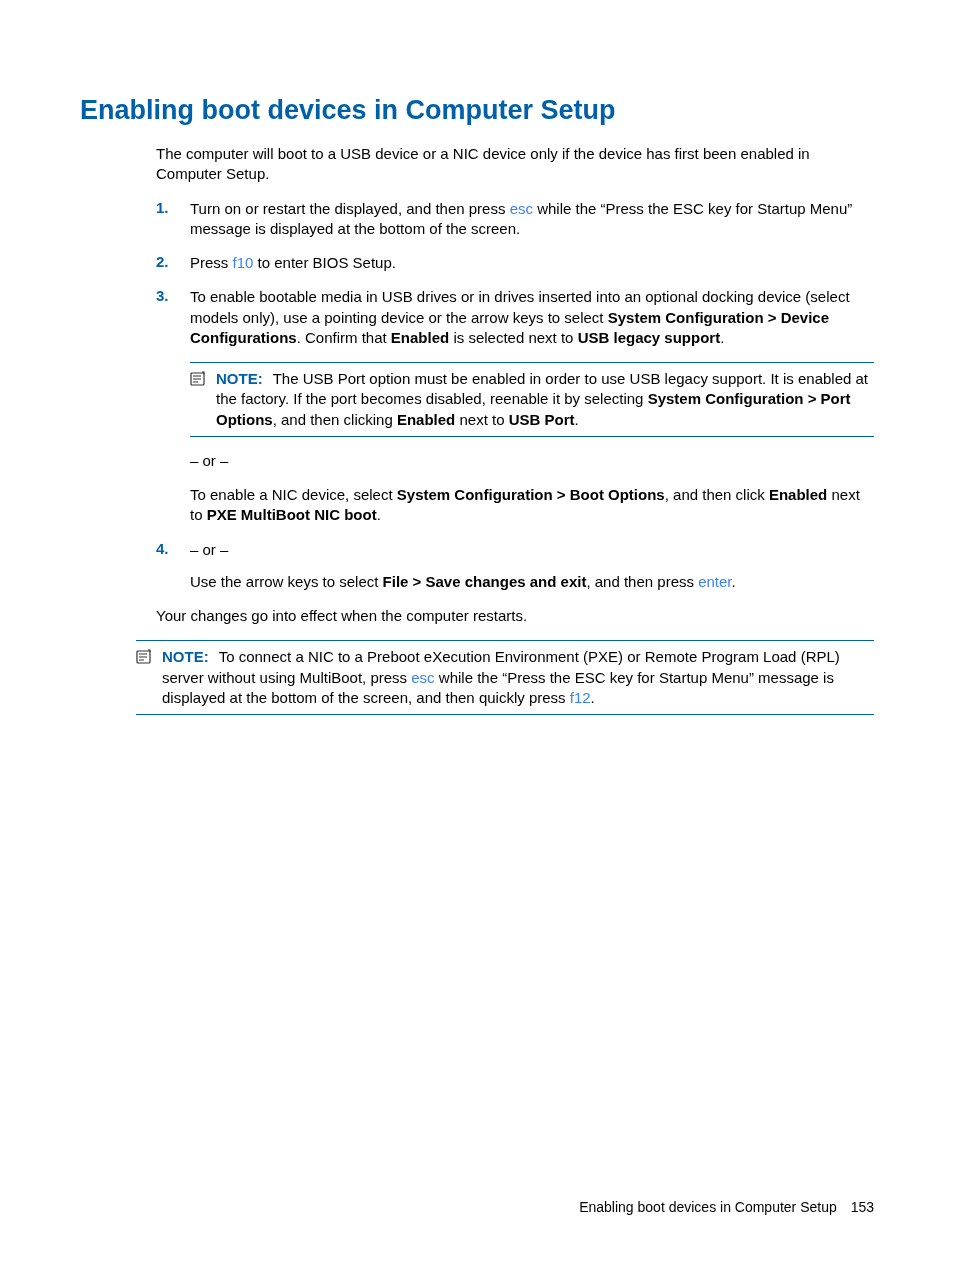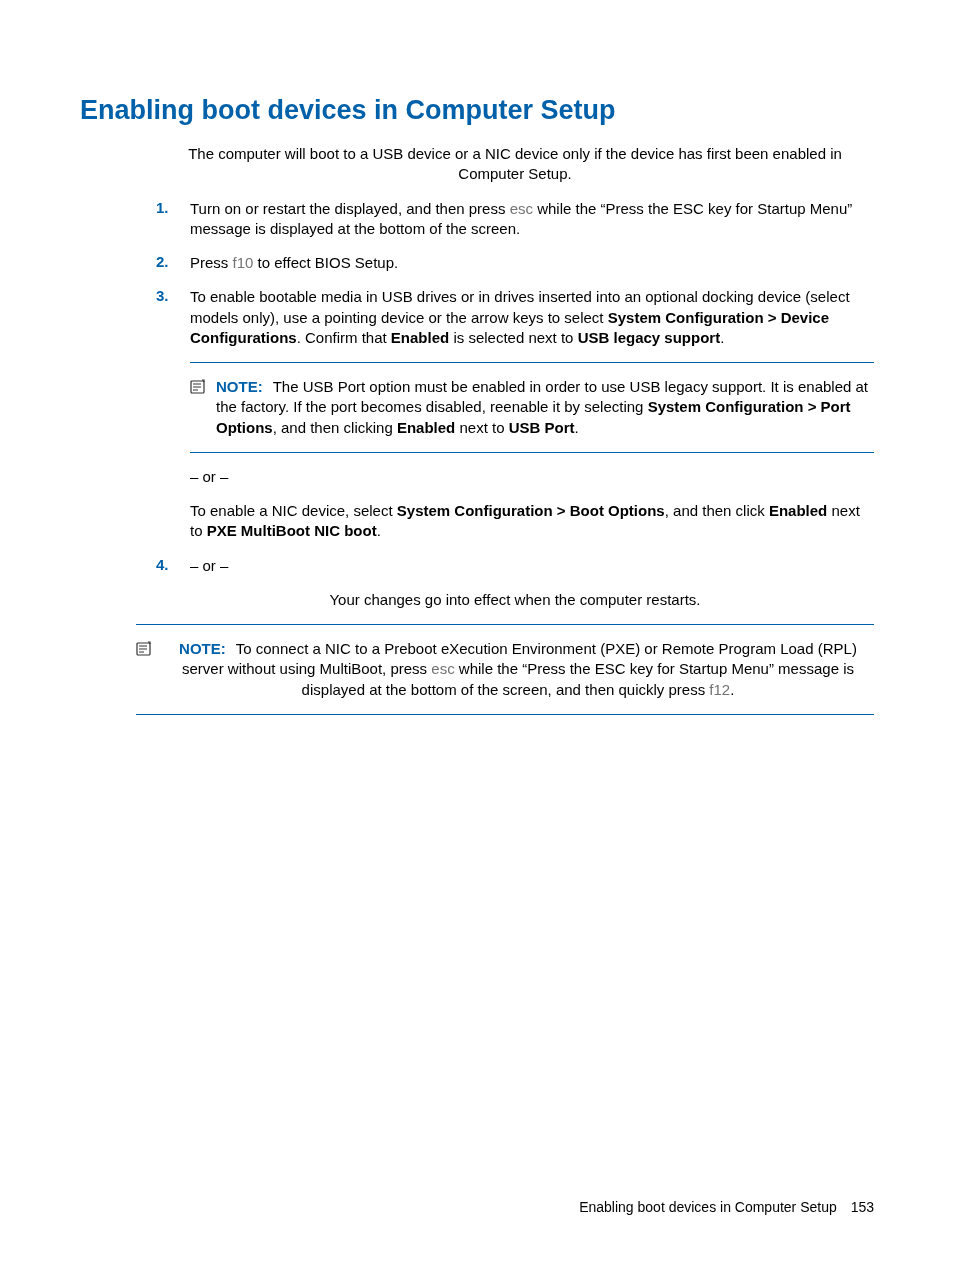--- a/index.html
+++ b/index.html
@@ -19,21 +19,20 @@
   }
   h1 {
     color: #0060a9;
     font-size: 27px;
     font-weight: bold;
     margin: 0 0 18px 0;
   }
   .body-text {
     margin-left: 76px;
     line-height: 1.35;
-    text-align: center;
   }
   p { margin: 0 0 14px 0; }
   .ol {
     margin-left: 76px;
     padding: 0;
   }
   .li {
     display: flex;
     align-items: flex-start;
     margin-bottom: 14px;
@@ -43,38 +42,37 @@
     font-weight: bold;
     width: 34px;
     flex-shrink: 0;
   }
   .li-content {
     flex: 1;
     line-height: 1.35;
   }
   .li-content p { margin: 0 0 12px 0; }
   .li-content p:last-child { margin-bottom: 0; }
-  .key { color: #737373; }
+  .key { color: #3b82f6; }
   .bold { font-weight: bold; }
   .note-box {
     border-top: 1px solid #0060a9;
     border-bottom: 1px solid #0060a9;
-    padding: 14px 0;
+    padding: 6px 0;
     margin: 6px 0 14px 0;
     line-height: 1.35;
     display: flex;
     align-items: flex-start;
     gap: 10px;
   }
   .note-box.nested {
     margin-left: 34px;
   }
   .note-box.outer {
     margin-left: 56px;
-    text-align: center;
   }
   .note-icon {
     width: 16px;
     height: 16px;
     flex-shrink: 0;
     margin-top: 2px;
   }
   .note-label {
     color: #0060a9;
     font-weight: bold;
@@ -110,21 +108,21 @@
     <div class="li">
       <div class="li-num">1.</div>
       <div class="li-content">
         <span>Turn on or restart the displayed, and then press </span><span class="key">esc</span><span> while the “Press the ESC key for Startup Menu” message is displayed at the bottom of the screen.</span>
       </div>
     </div>
 
     <div class="li">
       <div class="li-num">2.</div>
       <div class="li-content">
-        <span>Press </span><span class="key">f10</span><span> to effect BIOS Setup.</span>
+        <span>Press </span><span class="key">f10</span><span> to enter BIOS Setup.</span>
       </div>
     </div>
 
     <div class="li">
       <div class="li-num">3.</div>
       <div class="li-content">
         <span>To enable bootable media in USB drives or in drives inserted into an optional docking device (select models only), use a pointing device or the arrow keys to select </span><span class="bold">System Configuration &gt; Device Configurations</span><span>. Confirm that </span><span class="bold">Enabled</span><span> is selected next to </span><span class="bold">USB legacy support</span><span>.</span>
       </div>
     </div>
 
@@ -145,20 +143,23 @@
       <p>– or –</p>
       <p>
         <span>To enable a NIC device, select </span><span class="bold">System Configuration &gt; Boot Options</span><span>, and then click </span><span class="bold">Enabled</span><span> next to </span><span class="bold">PXE MultiBoot NIC boot</span><span>.</span>
       </p>
     </div>
 
     <div class="li">
       <div class="li-num">4.</div>
       <div class="li-content">
         <p>– or –</p>
+        <p>
+          <span>Use the arrow keys to select </span><span class="bold">File &gt; Save changes and exit</span><span>, and then press </span><span class="key">enter</span><span>.</span>
+        </p>
       </div>
     </div>
 
   </div>
 
   <div class="body-text">
     <p>Your changes go into effect when the computer restarts.</p>
   </div>
 
   <div class="note-box outer">

